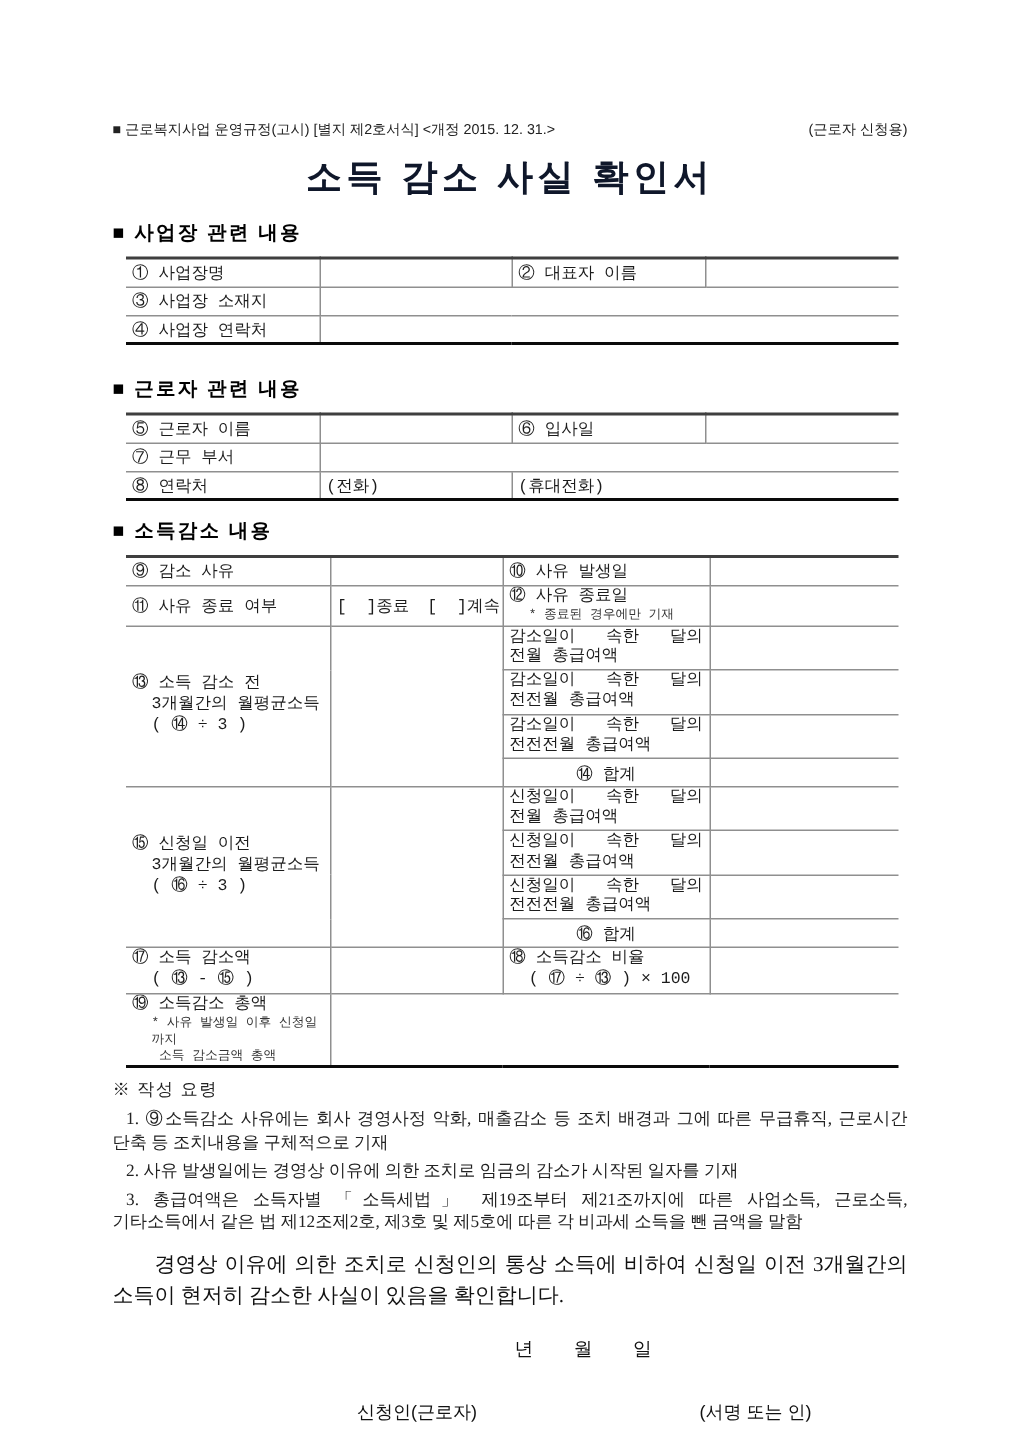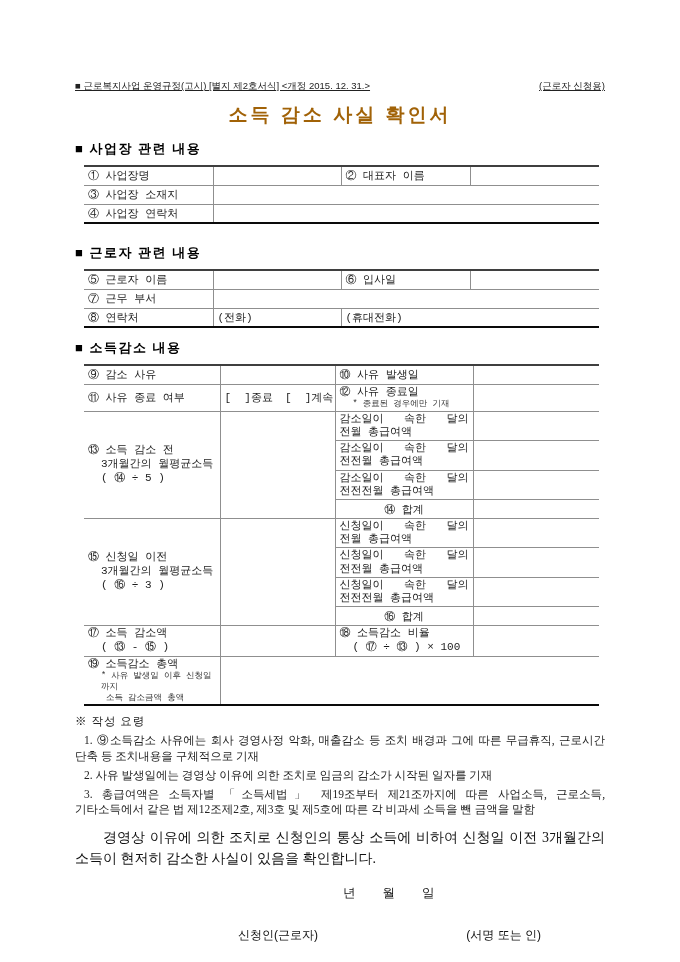--- a/index.html
+++ b/index.html
@@ -10,24 +10,24 @@
     -webkit-font-smoothing:antialiased;
   }
   .sheet{
     position:relative;width:680px;height:962px;
     box-sizing:border-box;
     padding:80px 75px 0 75px;
     overflow:hidden;
   }
   
   .doc-header{display:flex;justify-content:space-between;align-items:flex-start;
-    font-size:9.5px;letter-spacing:0px;color:#222;text-decoration:underline;}
-  
-  .doc-title{text-align:center;font-size:19px;font-weight:bold;letter-spacing:3px;
-    margin-top:9px;color:#a16207;}
+    font-size:9.5px;letter-spacing:0px;color:#222;}
+  
+  .doc-title{text-align:center;font-size:24px;font-weight:bold;letter-spacing:3px;
+    margin-top:9px;color:#0f172a;}
   
   .section-heading{font-size:13px;font-weight:bold;letter-spacing:1.5px;color:#000;}
   .sh1{margin-top:12px;}
   .sh2{margin-top:20px;}
   .sh3{margin-top:11px;}
   
   table.form{
     margin-left:9px;margin-top:7px;
     width:515px;border-collapse:collapse;table-layout:fixed;
     border-top:2px solid #3f3f3f;border-bottom:2px solid #0a0a0a;
@@ -155,21 +155,21 @@
         <span>⑫ 사유 종료일</span>
         <span class="cellnote">* 종료된 경우에만 기재</span>
       </td>
       <td></td>
     </tr>
 
     <tr class="h25">
       <td class="lbl ml" rowspan="4">
         <span>⑬ 소득 감소 전</span>
         <span class="line2">3개월간의 월평균소득</span>
-        <span class="line2">( ⑭ ÷ 5 )</span>
+        <span class="line2">( ⑭ ÷ 3 )</span>
       </td>
       <td rowspan="4"></td>
       <td class="desc">감소일이 속한 달의 전월 총급여액</td>
       <td></td>
     </tr>
     <tr class="h25">
       <td class="desc">감소일이 속한 달의 전전월 총급여액</td>
       <td></td>
     </tr>
     <tr class="h25">

